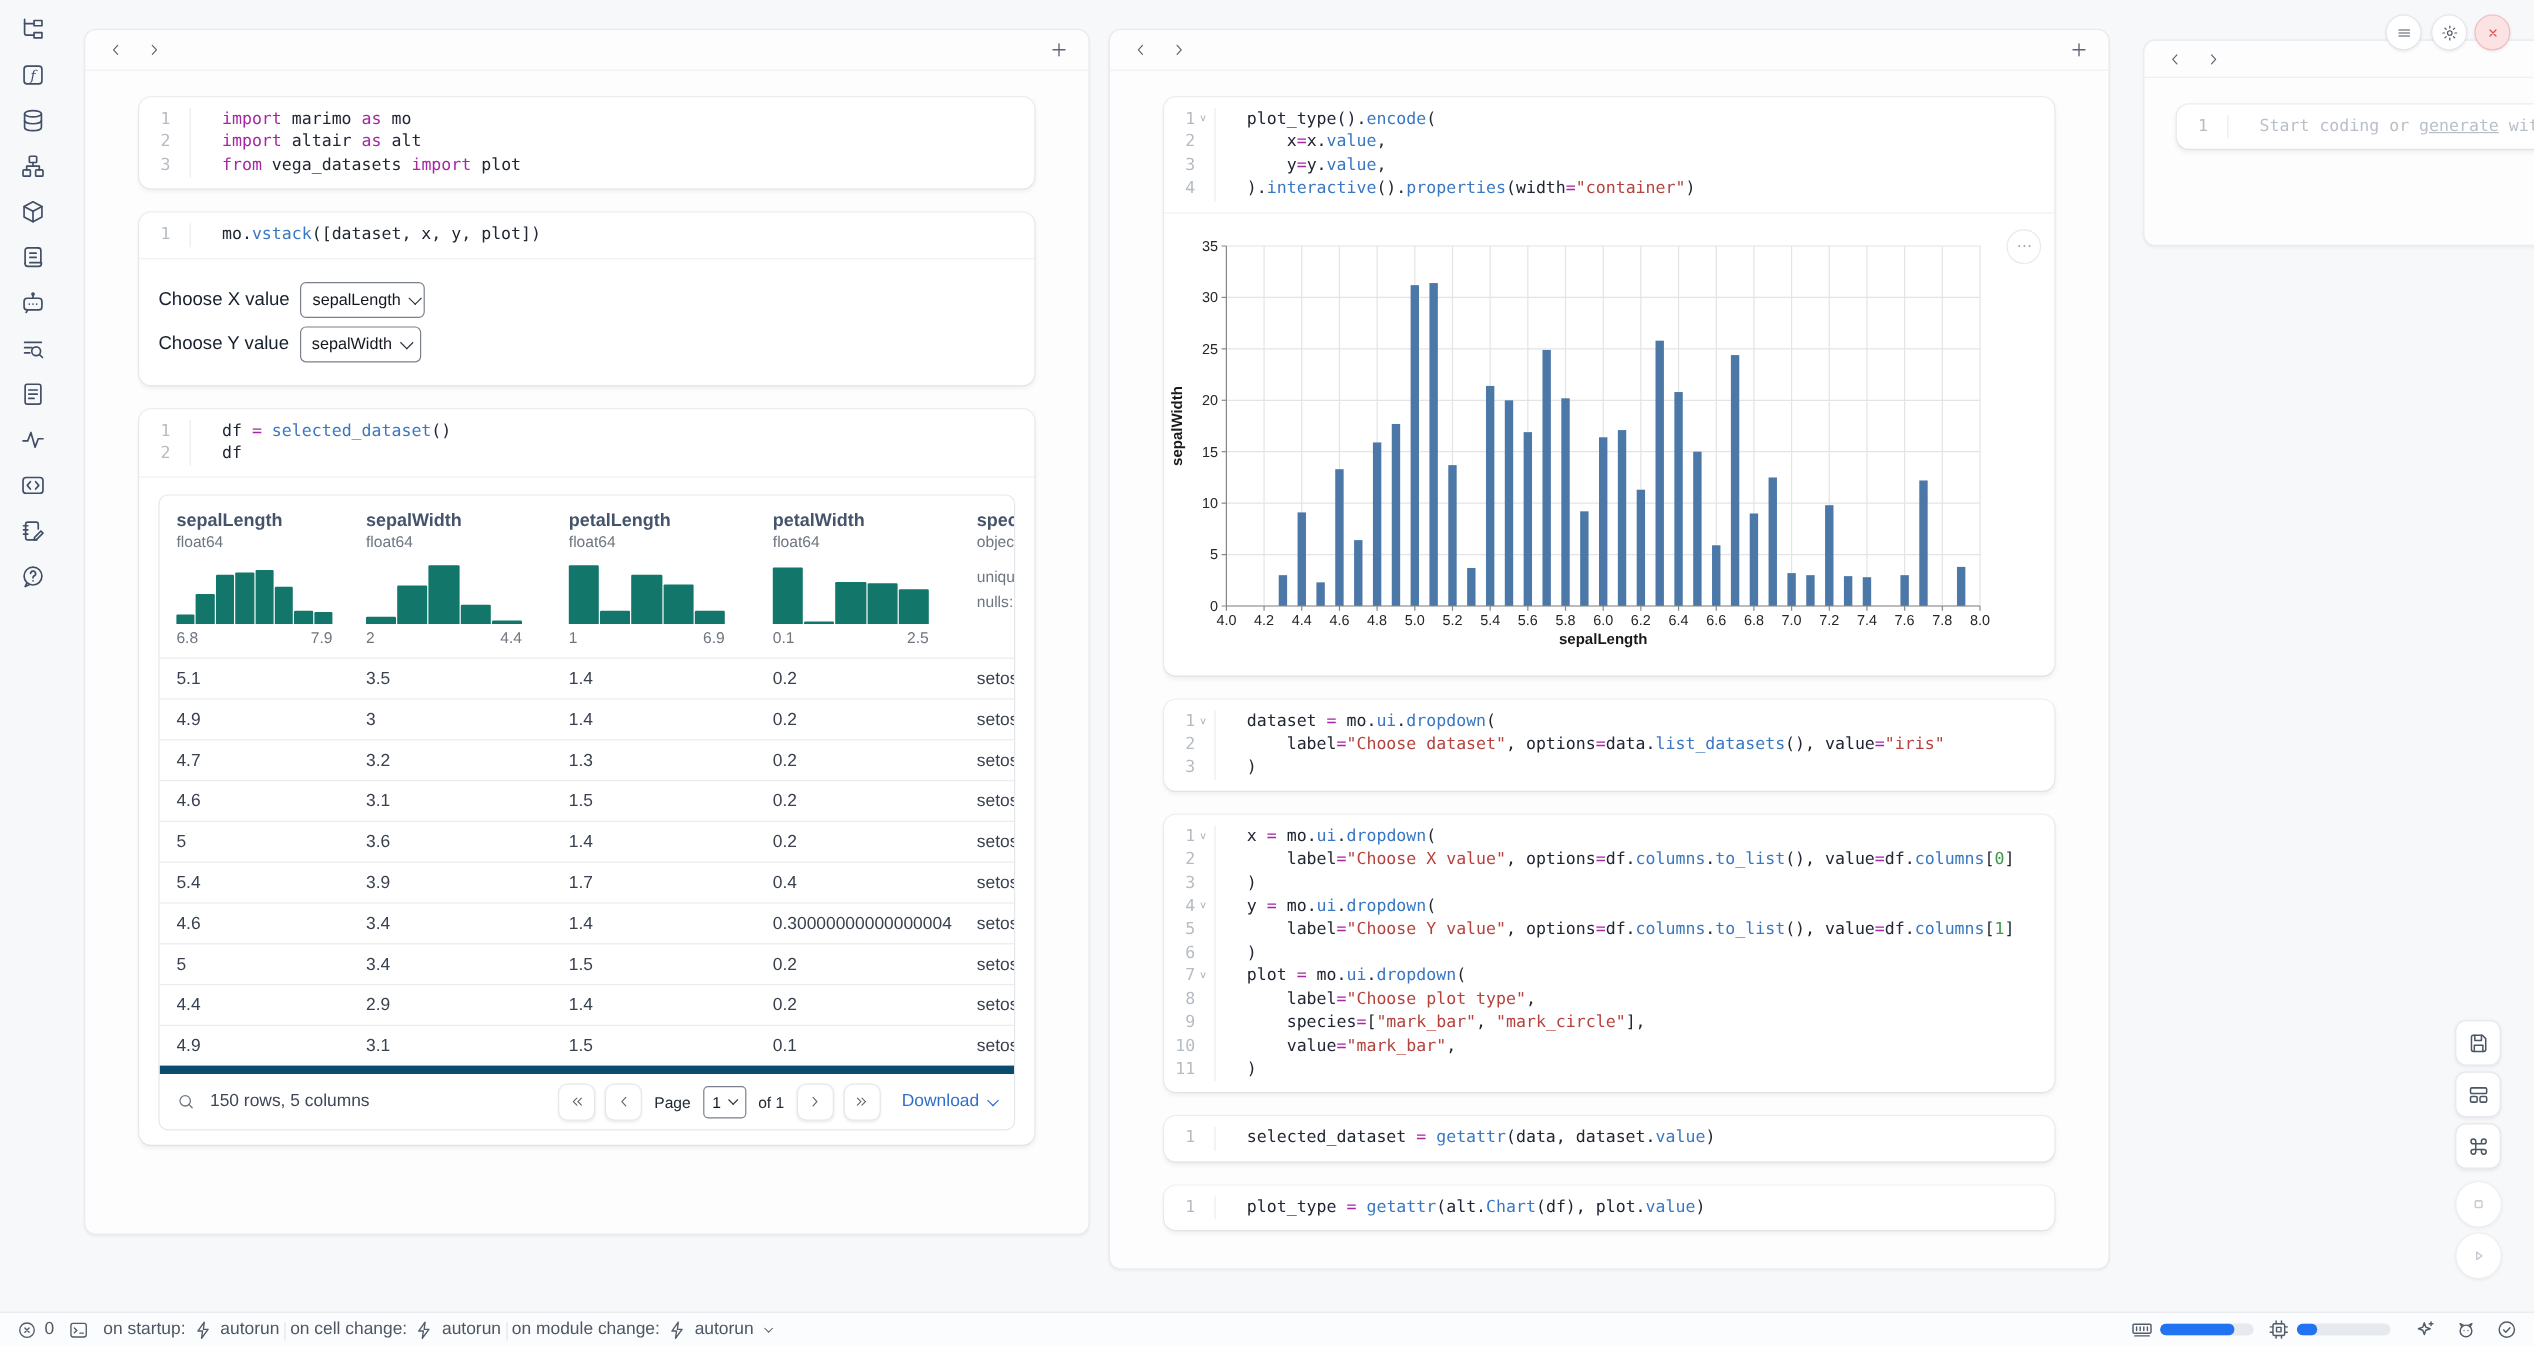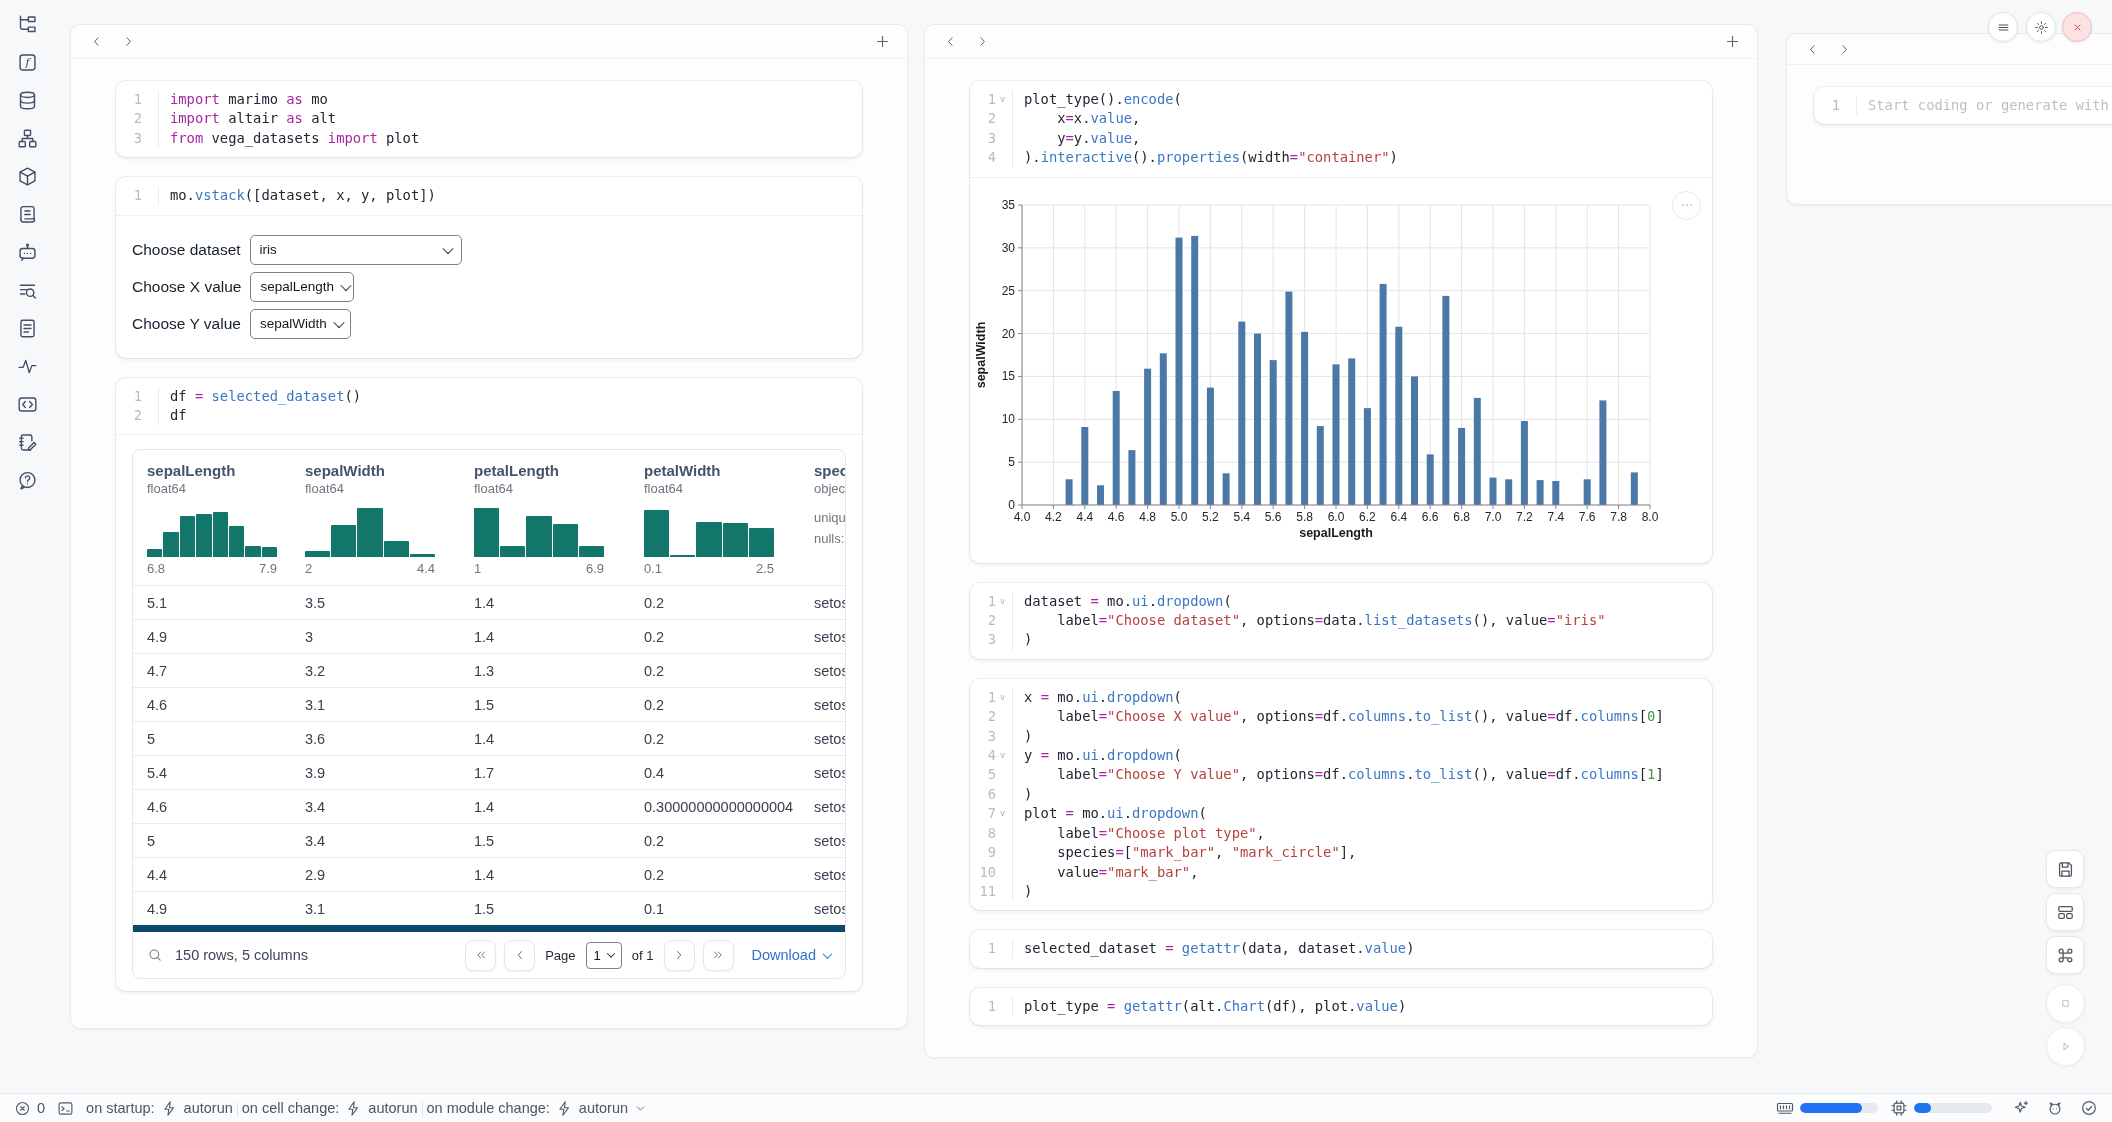--- a/index.html
+++ b/index.html
@@ -21,25 +21,25 @@
   .tbtn.plus .i{width:17px;height:17px}
   .card-body{padding:22px 45px;display:flex;flex-direction:column;gap:20px}
   .card-right .card-body{padding:22px 27px}
 
   
   .cell{background:#fff;border-radius:10px;box-shadow:0 0 0 1px rgba(15,23,42,.055),0 2px 4px rgba(15,23,42,.07)}
   .codeblock{padding:9px 0;font-family:"DejaVu Sans Mono",monospace;font-size:13.8px}
   .cl{display:flex;line-height:19.4px}
   .ln{width:26px;text-align:right;color:#b6bcc4;flex:none;user-select:none}
   .fold{width:13px;flex:none;text-align:center;font-size:8.5px;color:#a9b0ba}
-  .ct{flex:1;border-left:1px solid #e9ebee;margin-left:3px;padding-left:11px;white-space:pre;color:#202633;overflow:hidden}
+  .ct{flex:1;border-left:1px solid #e9ebee;margin-left:3px;padding-left:26px;white-space:pre;color:#202633;overflow:hidden}
   .tk-kw{color:#a626a4}.tk-op{color:#a626a4}.tk-fn{color:#3a77c2}.tk-str{color:#b5423d}.tk-num{color:#3f9646}.tk-d{color:#202633}
   .out{border-top:1px solid #eef0f3}
   .placeholder,.placeholder span{color:#b9bfc9}
-  .placeholder .u{cursor:pointer}
+  .placeholder .u{text-decoration:underline;cursor:pointer}
 
   
   .ctlout{padding:12px 16px 19px}
   .ctl-row{display:flex;align-items:center;gap:9px;margin-top:7px;font-size:15.5px;color:#16202e}
   .select{height:30px;box-sizing:border-box;border:1px solid #79808c;border-radius:5px;background:#fff;display:flex;align-items:center;justify-content:space-between;padding:0 9px;font-size:13.5px;color:#13181f;cursor:pointer}
   .select.w0{width:212px}.select.w1{width:104px}.select.w2{width:101px}.select.w3{width:112px}
   .vchev{width:7px;height:7px;border-right:1.7px solid #2d333c;border-bottom:1.7px solid #2d333c;transform:rotate(45deg) translate(-1px,-1px);margin-left:8px;flex:none}
   .vchev.blue{border-color:#2e6fce;width:6px;height:6px}
 
   
@@ -236,27 +236,20 @@
       </div>
       <div class="cell">
         <div class="codeblock">
             <div class="cl">
               <span class="ln">1</span>
               <span class="fold"></span>
               <span class="ct"><span class="tk-d">mo.</span><span class="tk-fn">vstack</span><span class="tk-d">([dataset, x, y, plot])</span></span>
             </div>
           </div>
         <div class="out ctlout" id="controlsOut">
-            <div class="ctl-row">
-              <span>Choose dataset</span>
-              <span class="select w0">
-                <span>iris</span>
-                <span class="vchev"></span>
-              </span>
-            </div>
             <div class="ctl-row">
               <span>Choose X value</span>
               <span class="select w1">
                 <span>sepalLength</span>
                 <span class="vchev"></span>
               </span>
             </div>
             <div class="ctl-row">
               <span>Choose Y value</span>
               <span class="select w2">

